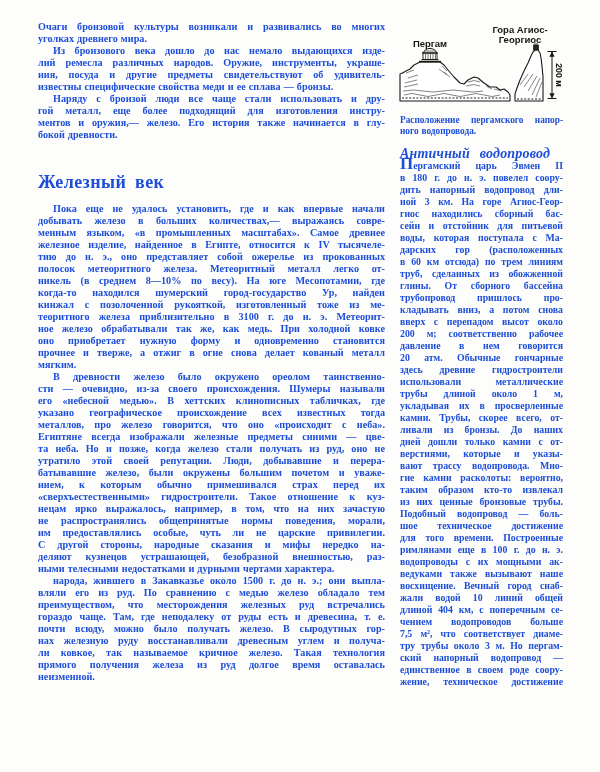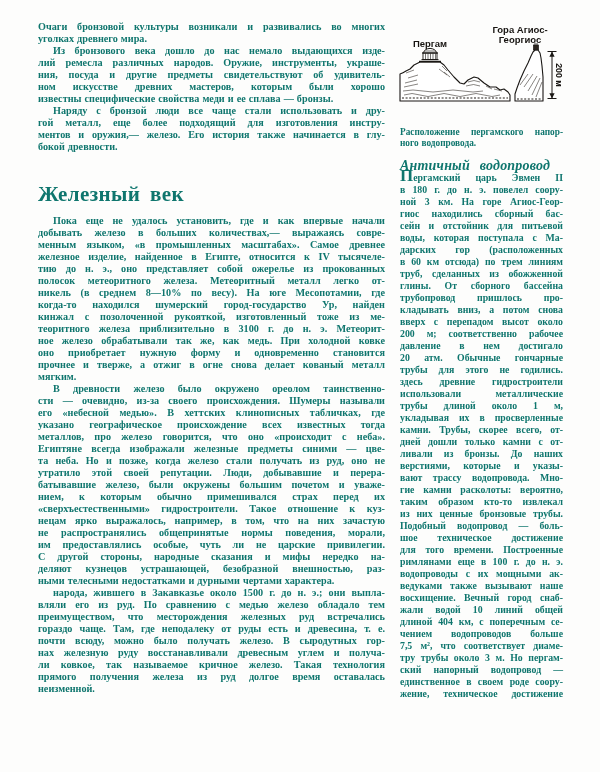--- a/index.html
+++ b/index.html
@@ -1,53 +1,53 @@
 <!DOCTYPE html>
 <html lang="ru"><head>
 <meta charset="utf-8">
 <style>
   html,body{margin:0;padding:0;}
   .page{
     position:relative;
     width:600px;height:772px;
     background:#fdfdfc;
-    color:#0f766e;
+    color:#1d4ed8;
     font-family:"Liberation Serif","DejaVu Serif",serif;
     overflow:hidden;
   }
   .col-left{position:absolute;left:38px;top:21px;width:347px;}
   .col-right{position:absolute;left:400px;top:25px;width:163px;}
 
   .tline{
     font-weight:700;
     text-align:justify;
     text-align-last:justify;
     text-justify:inter-word;
     white-space:nowrap;
     word-spacing:0.5px;
   }
   .tline.endline{text-align-last:left;}
   .para.indent .tline:first-child{text-indent:15px;}
 
   .lc .tline{font-size:10.2px;line-height:12px;}
 
   .section-title{
-    font-size:21px;font-weight:700;letter-spacing:0.4px;
+    font-size:18px;font-weight:700;letter-spacing:0.4px;
     word-spacing:4px;
     margin:32px 0 12px 0;line-height:18px;
   }
 
   .figure-block{position:relative;width:163px;height:78px;}
   .figure-block svg{overflow:visible;display:block;}
   svg text{
     font-family:"Liberation Sans","DejaVu Sans",sans-serif;
     font-weight:700;fill:#181512;
   }
 
-  .caption{margin-top:24px;}
+  .caption{margin-top:12px;}
   .caption .tline{font-size:9.3px;line-height:11px;}
 
   .rc-heading{
     font-style:italic;font-weight:700;font-size:14px;
     word-spacing:6px;letter-spacing:0.2px;
     margin:10px 0 0 0;line-height:13px;
   }
 
   .rc-text{margin-top:0;}
   .rc-text .tline{font-size:9.8px;line-height:12px;}
@@ -69,21 +69,20 @@
   <div class="col-left lc">
     <div>
         <div class="para">
           <div class="tline">Очаги бронзовой культуры возникали и развивались во многих</div>
           <div class="tline endline">уголках древнего мира.</div>
         </div>
         <div class="para indent">
           <div class="tline">Из бронзового века дошло до нас немало выдающихся изде-</div>
           <div class="tline">лий ремесла различных народов. Оружие, инструменты, украше-</div>
           <div class="tline">ния, посуда и другие предметы свидетельствуют об удивитель-</div>
-          <div class="tline">ном искусстве древних мастеров, которым были хорошо</div>
           <div class="tline endline">известны специфические свойства меди и ее сплава — бронзы.</div>
         </div>
         <div class="para indent">
           <div class="tline">Наряду с бронзой люди все чаще стали использовать и дру-</div>
           <div class="tline">гой металл, еще более подходящий для изготовления инстру-</div>
           <div class="tline">ментов и оружия,— железо. Его история также начинается в глу-</div>
           <div class="tline endline">бокой древности.</div>
         </div>
       </div>
     <div class="section-title">Железный век</div>
@@ -195,42 +194,42 @@
           <div class="tline endline">ного водопровода.</div>
         </div>
       </div>
 
     <div class="rc-heading">Античный водопровод</div>
 
     <div class="rc-text">
         <div class="para">
           <div class="tline"><span class="dropcap">П</span>ергамский царь Эвмен II</div>
           <div class="tline">в 180 г. до н. э. повелел соору-</div>
+          <div class="tline">дить напорный водопровод дли-</div>
           <div class="tline">ной 3 км. На горе Агиос-Геор-</div>
           <div class="tline">гиос находились сборный бас-</div>
           <div class="tline">сейн и отстойник для питьевой</div>
           <div class="tline">воды, которая поступала с Ма-</div>
           <div class="tline">дарских гор (расположенных</div>
           <div class="tline">в 60 км отсюда) по трем линиям</div>
           <div class="tline">труб, сделанных из обожженной</div>
           <div class="tline">глины. От сборного бассейна</div>
           <div class="tline">трубопровод пришлось про-</div>
           <div class="tline">кладывать вниз, а потом снова</div>
           <div class="tline">вверх с перепадом высот около</div>
           <div class="tline">200 м; соответственно рабочее</div>
-          <div class="tline">давление в нем достигало</div>
+          <div class="tline">давление в нем говорится</div>
           <div class="tline">20 атм. Обычные гончарные</div>
-          <div class="tline">трубы для этого не годились.</div>
           <div class="tline">здесь древние гидростроители</div>
           <div class="tline">использовали металлические</div>
           <div class="tline">трубы длиной около 1 м,</div>
           <div class="tline">укладывая их в просверленные</div>
           <div class="tline">камни. Трубы, скорее всего, от-</div>
+          <div class="tline">ливали из бронзы. До наших</div>
           <div class="tline">дней дошли только камни с от-</div>
-          <div class="tline">ливали из бронзы. До наших</div>
           <div class="tline">верстиями, которые и указы-</div>
           <div class="tline">вают трассу водопровода. Мно-</div>
           <div class="tline">гие камни расколоты: вероятно,</div>
           <div class="tline">таким образом кто-то извлекал</div>
           <div class="tline">из них ценные бронзовые трубы.</div>
           <div class="tline">Подобный водопровод — боль-</div>
           <div class="tline">шое техническое достижение</div>
           <div class="tline">для того времени. Построенные</div>
           <div class="tline">римлянами еще в 100 г. до н. э.</div>
           <div class="tline">водопроводы с их мощными ак-</div>

